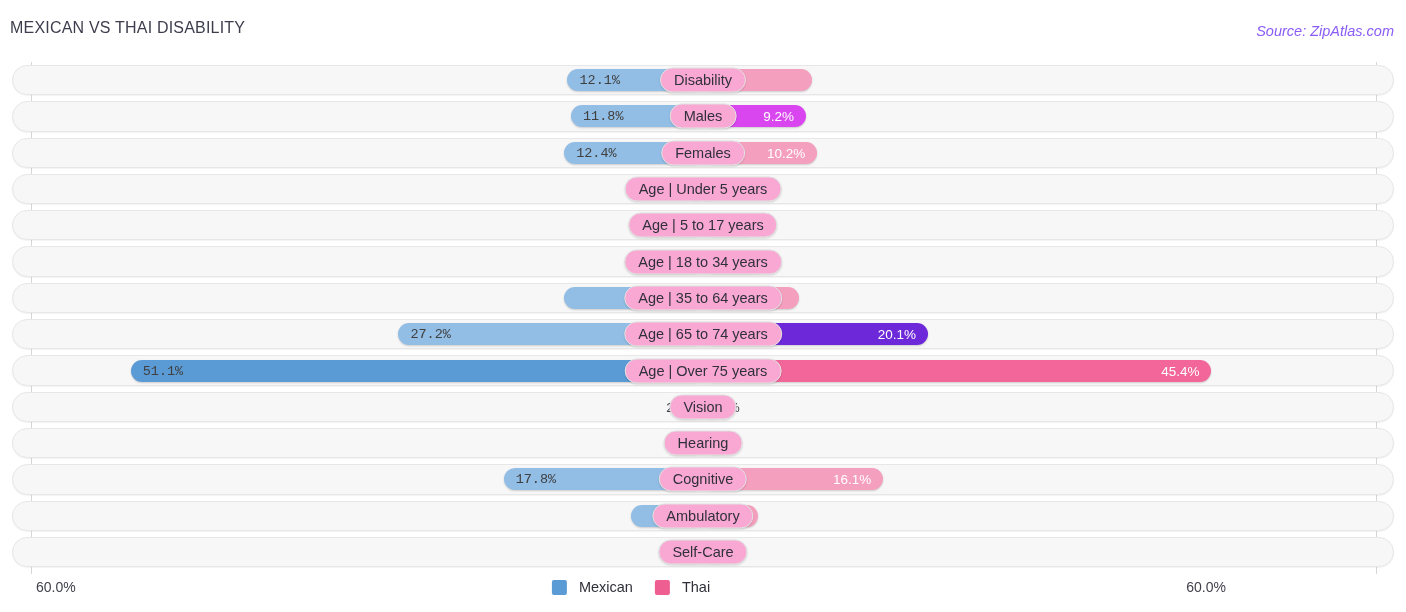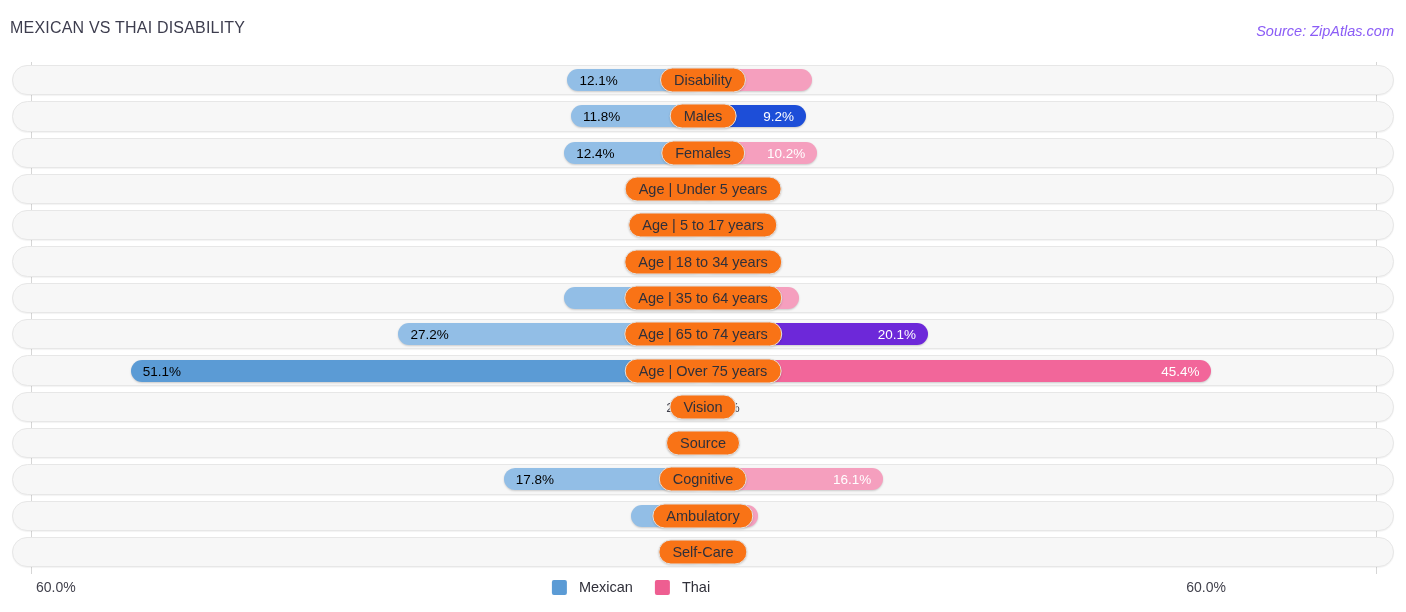--- a/index.html
+++ b/index.html
@@ -59,27 +59,27 @@
   }
   .bar.left  { right: 703px; }
   .bar.right { left: 703px; }
 
   .bar-val {
     position: absolute; top: 50%; transform: translateY(-50%);
     font-size: 13.5px; color: #3f3f4a; white-space: nowrap;
   }
   .bar-val.outside-left  { right: 0; padding-right: 6px; }
   .bar-val.outside-right { left: 0; padding-left: 6px; }
-  .bar-val.inside-left   { left: 0; padding-left: 12px; color: #000000; }
+  .bar-val.inside-left   { left: 0; padding-left: 12px; color: #404040; font-family: Liberation Mono, monospace; }
   .bar-val.inside-right  { right: 0; padding-right: 12px; color: #ffffff; }
 
   .cat-pill {
     position: absolute; left: 50%; top: 50%;
     transform: translate(-50%, -50%);
-    background: #f97316;
+    background: #f9a8d4;
     border: 1px solid #e2e2e2;
     border-radius: 14px;
     padding: 3px 13px 4px;
     font-size: 14.5px;
     color: #30303a;
     white-space: nowrap;
     box-shadow: 0 1px 2px rgba(0,0,0,.14);
     z-index: 5;
   }
 
@@ -122,21 +122,21 @@
           <div class="bar right" style="width: 108.64px; background: rgb(245, 159, 190);">
             <span class="bar-val outside-right">9.7%</span>
           </div>
           <div class="cat-pill">Disability</div>
         </div>
         <div class="row">
           <div class="row-bg"></div>
           <div class="bar left" style="width: 132px; background: rgb(146, 190, 230);">
             <span class="bar-val inside-left">11.8%</span>
           </div>
-          <div class="bar right" style="width: 103.04px; background: #1d4ed8;">
+          <div class="bar right" style="width: 103.04px; background: #d946ef;">
             <span class="bar-val inside-right">9.2%</span>
           </div>
           <div class="cat-pill">Males</div>
         </div>
         <div class="row">
           <div class="row-bg"></div>
           <div class="bar left" style="width: 138.88px; background: rgb(146, 190, 230);">
             <span class="bar-val inside-left">12.4%</span>
           </div>
           <div class="bar right" style="width: 114.24px; background: rgb(245, 159, 190);">
@@ -215,21 +215,21 @@
           <div class="cat-pill">Vision</div>
         </div>
         <div class="row">
           <div class="row-bg"></div>
           <div class="bar left" style="width: 35.84px; background: rgb(146, 190, 230);">
             <span class="bar-val outside-left">3.2%</span>
           </div>
           <div class="bar right" style="width: 28px; background: rgb(245, 159, 190);">
             <span class="bar-val outside-right">2.5%</span>
           </div>
-          <div class="cat-pill">Source</div>
+          <div class="cat-pill">Hearing</div>
         </div>
         <div class="row">
           <div class="row-bg"></div>
           <div class="bar left" style="width: 199.36px; background: rgb(146, 190, 230);">
             <span class="bar-val inside-left">17.8%</span>
           </div>
           <div class="bar right" style="width: 180.32px; background: rgb(245, 159, 190); text-align: right;">
             <span class="bar-val inside-right">16.1%</span>
           </div>
           <div class="cat-pill">Cognitive</div>

